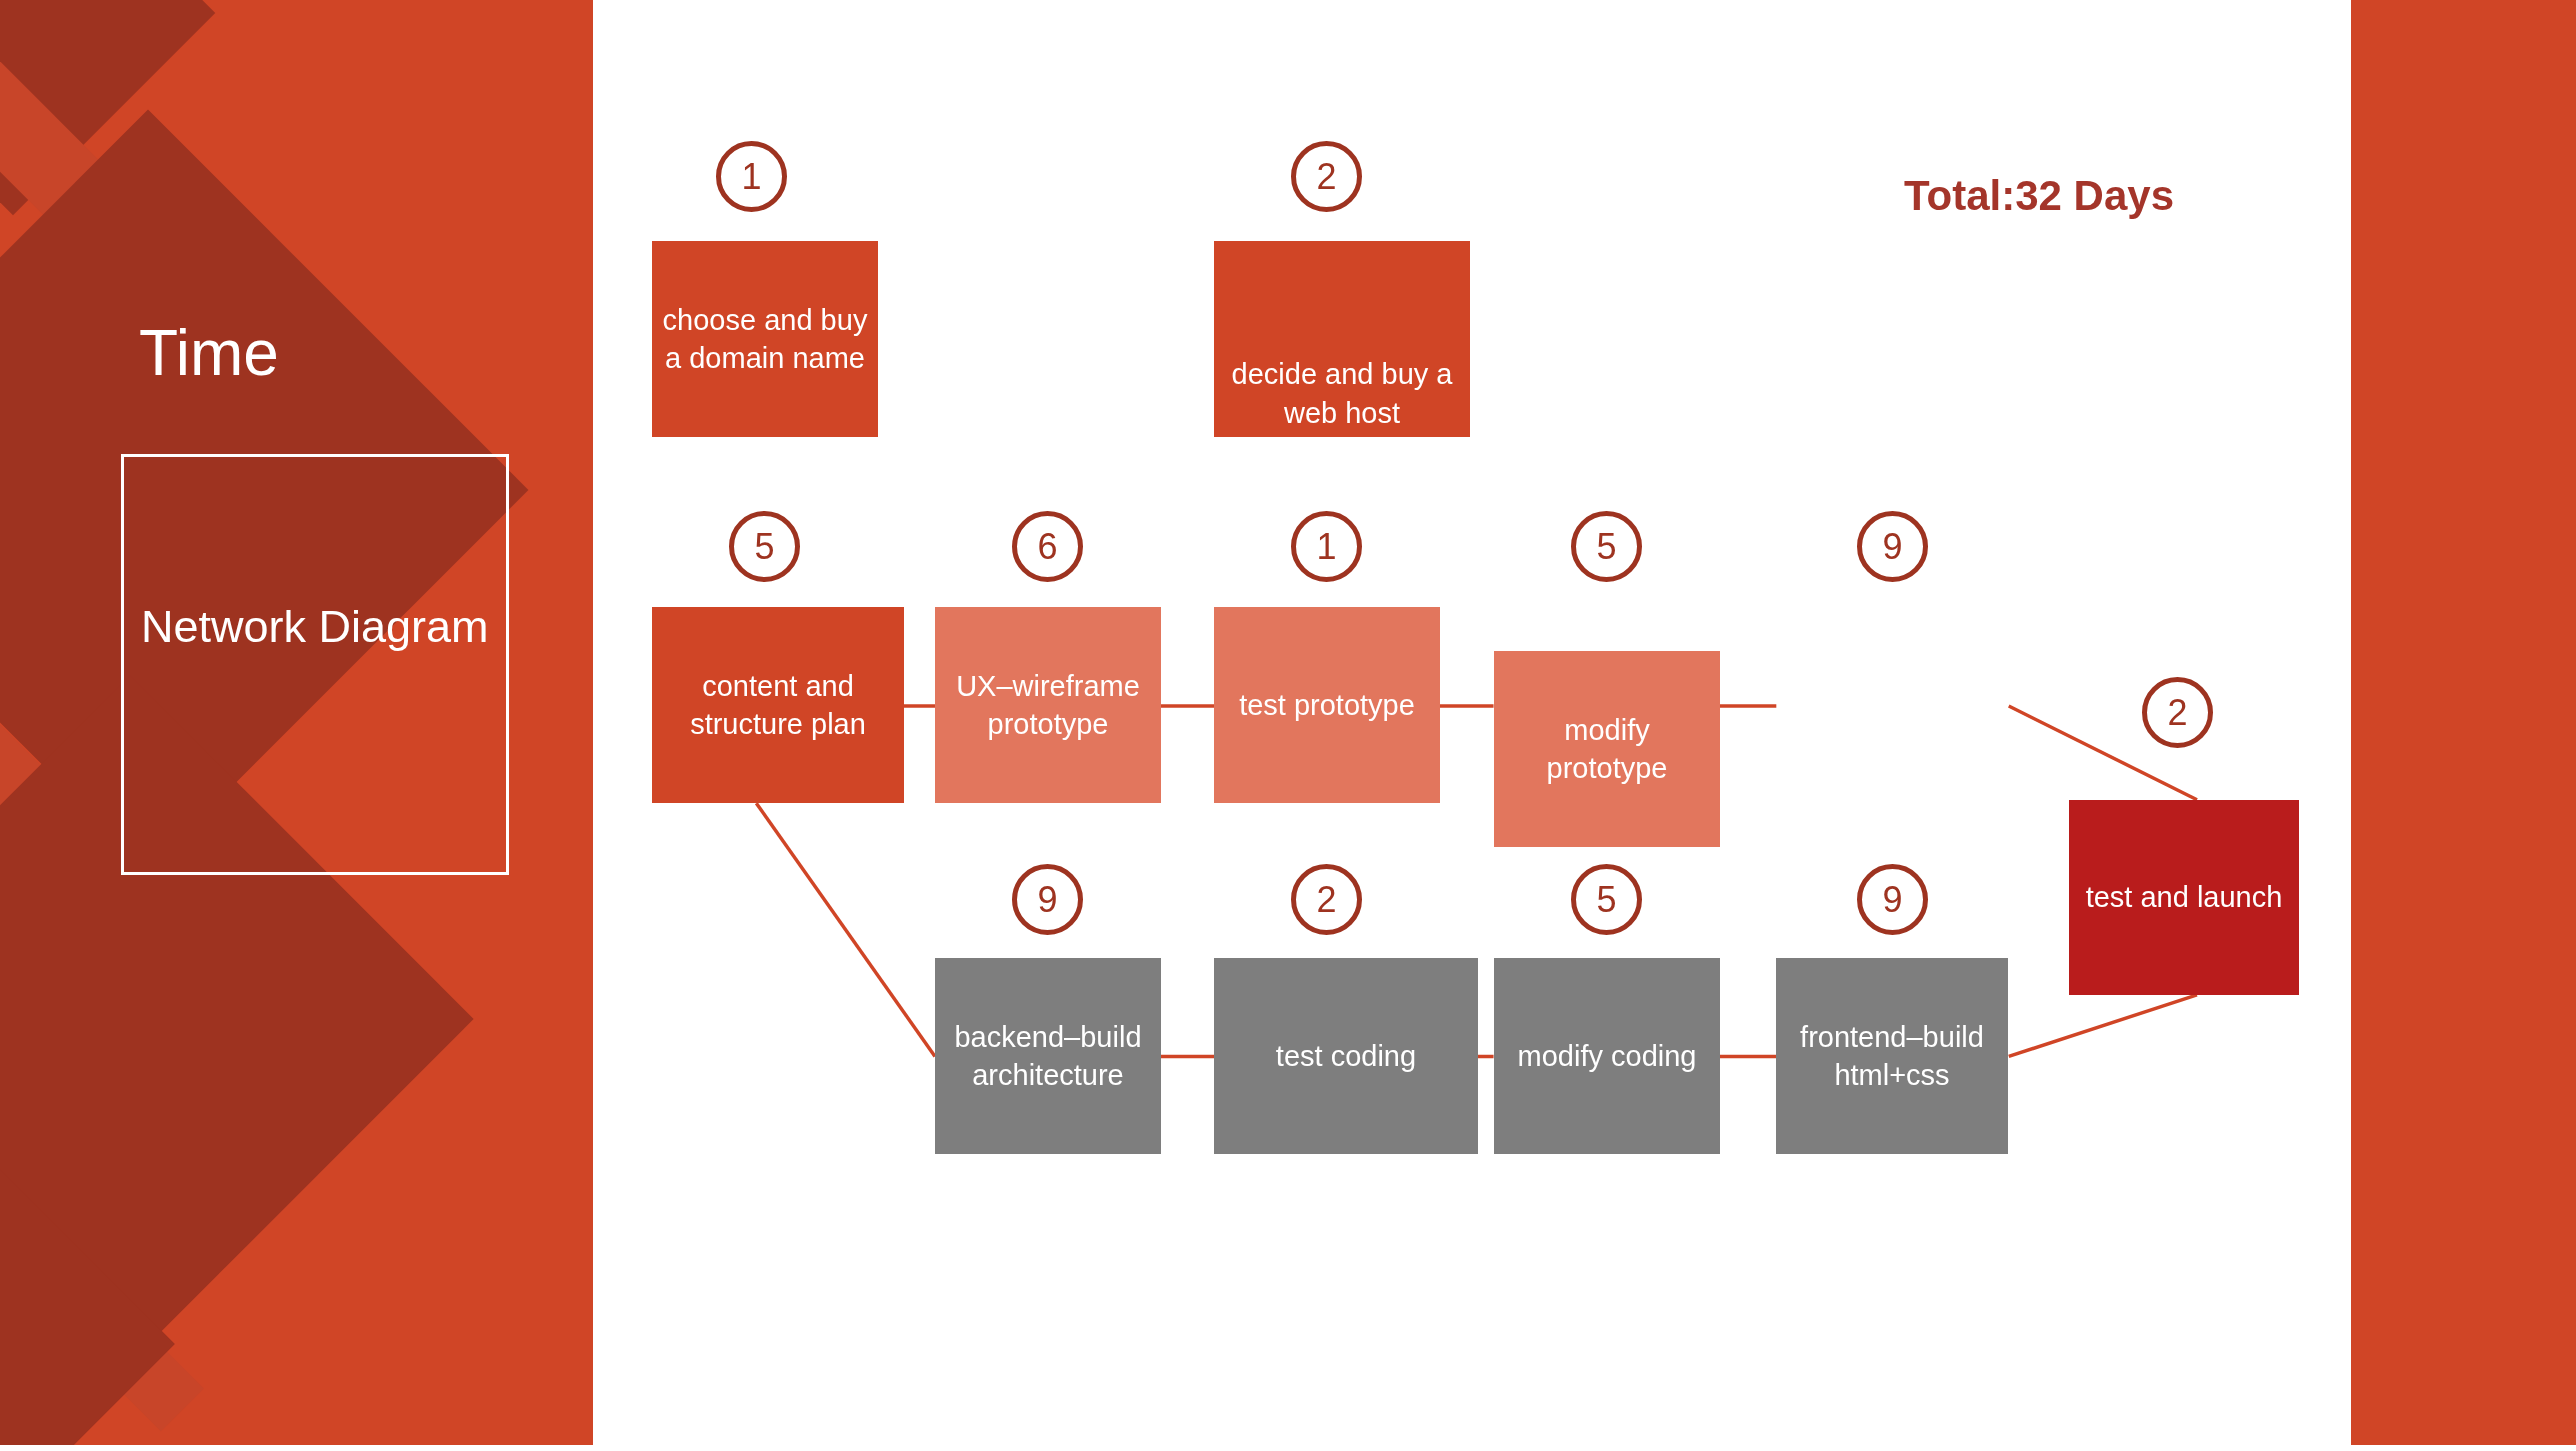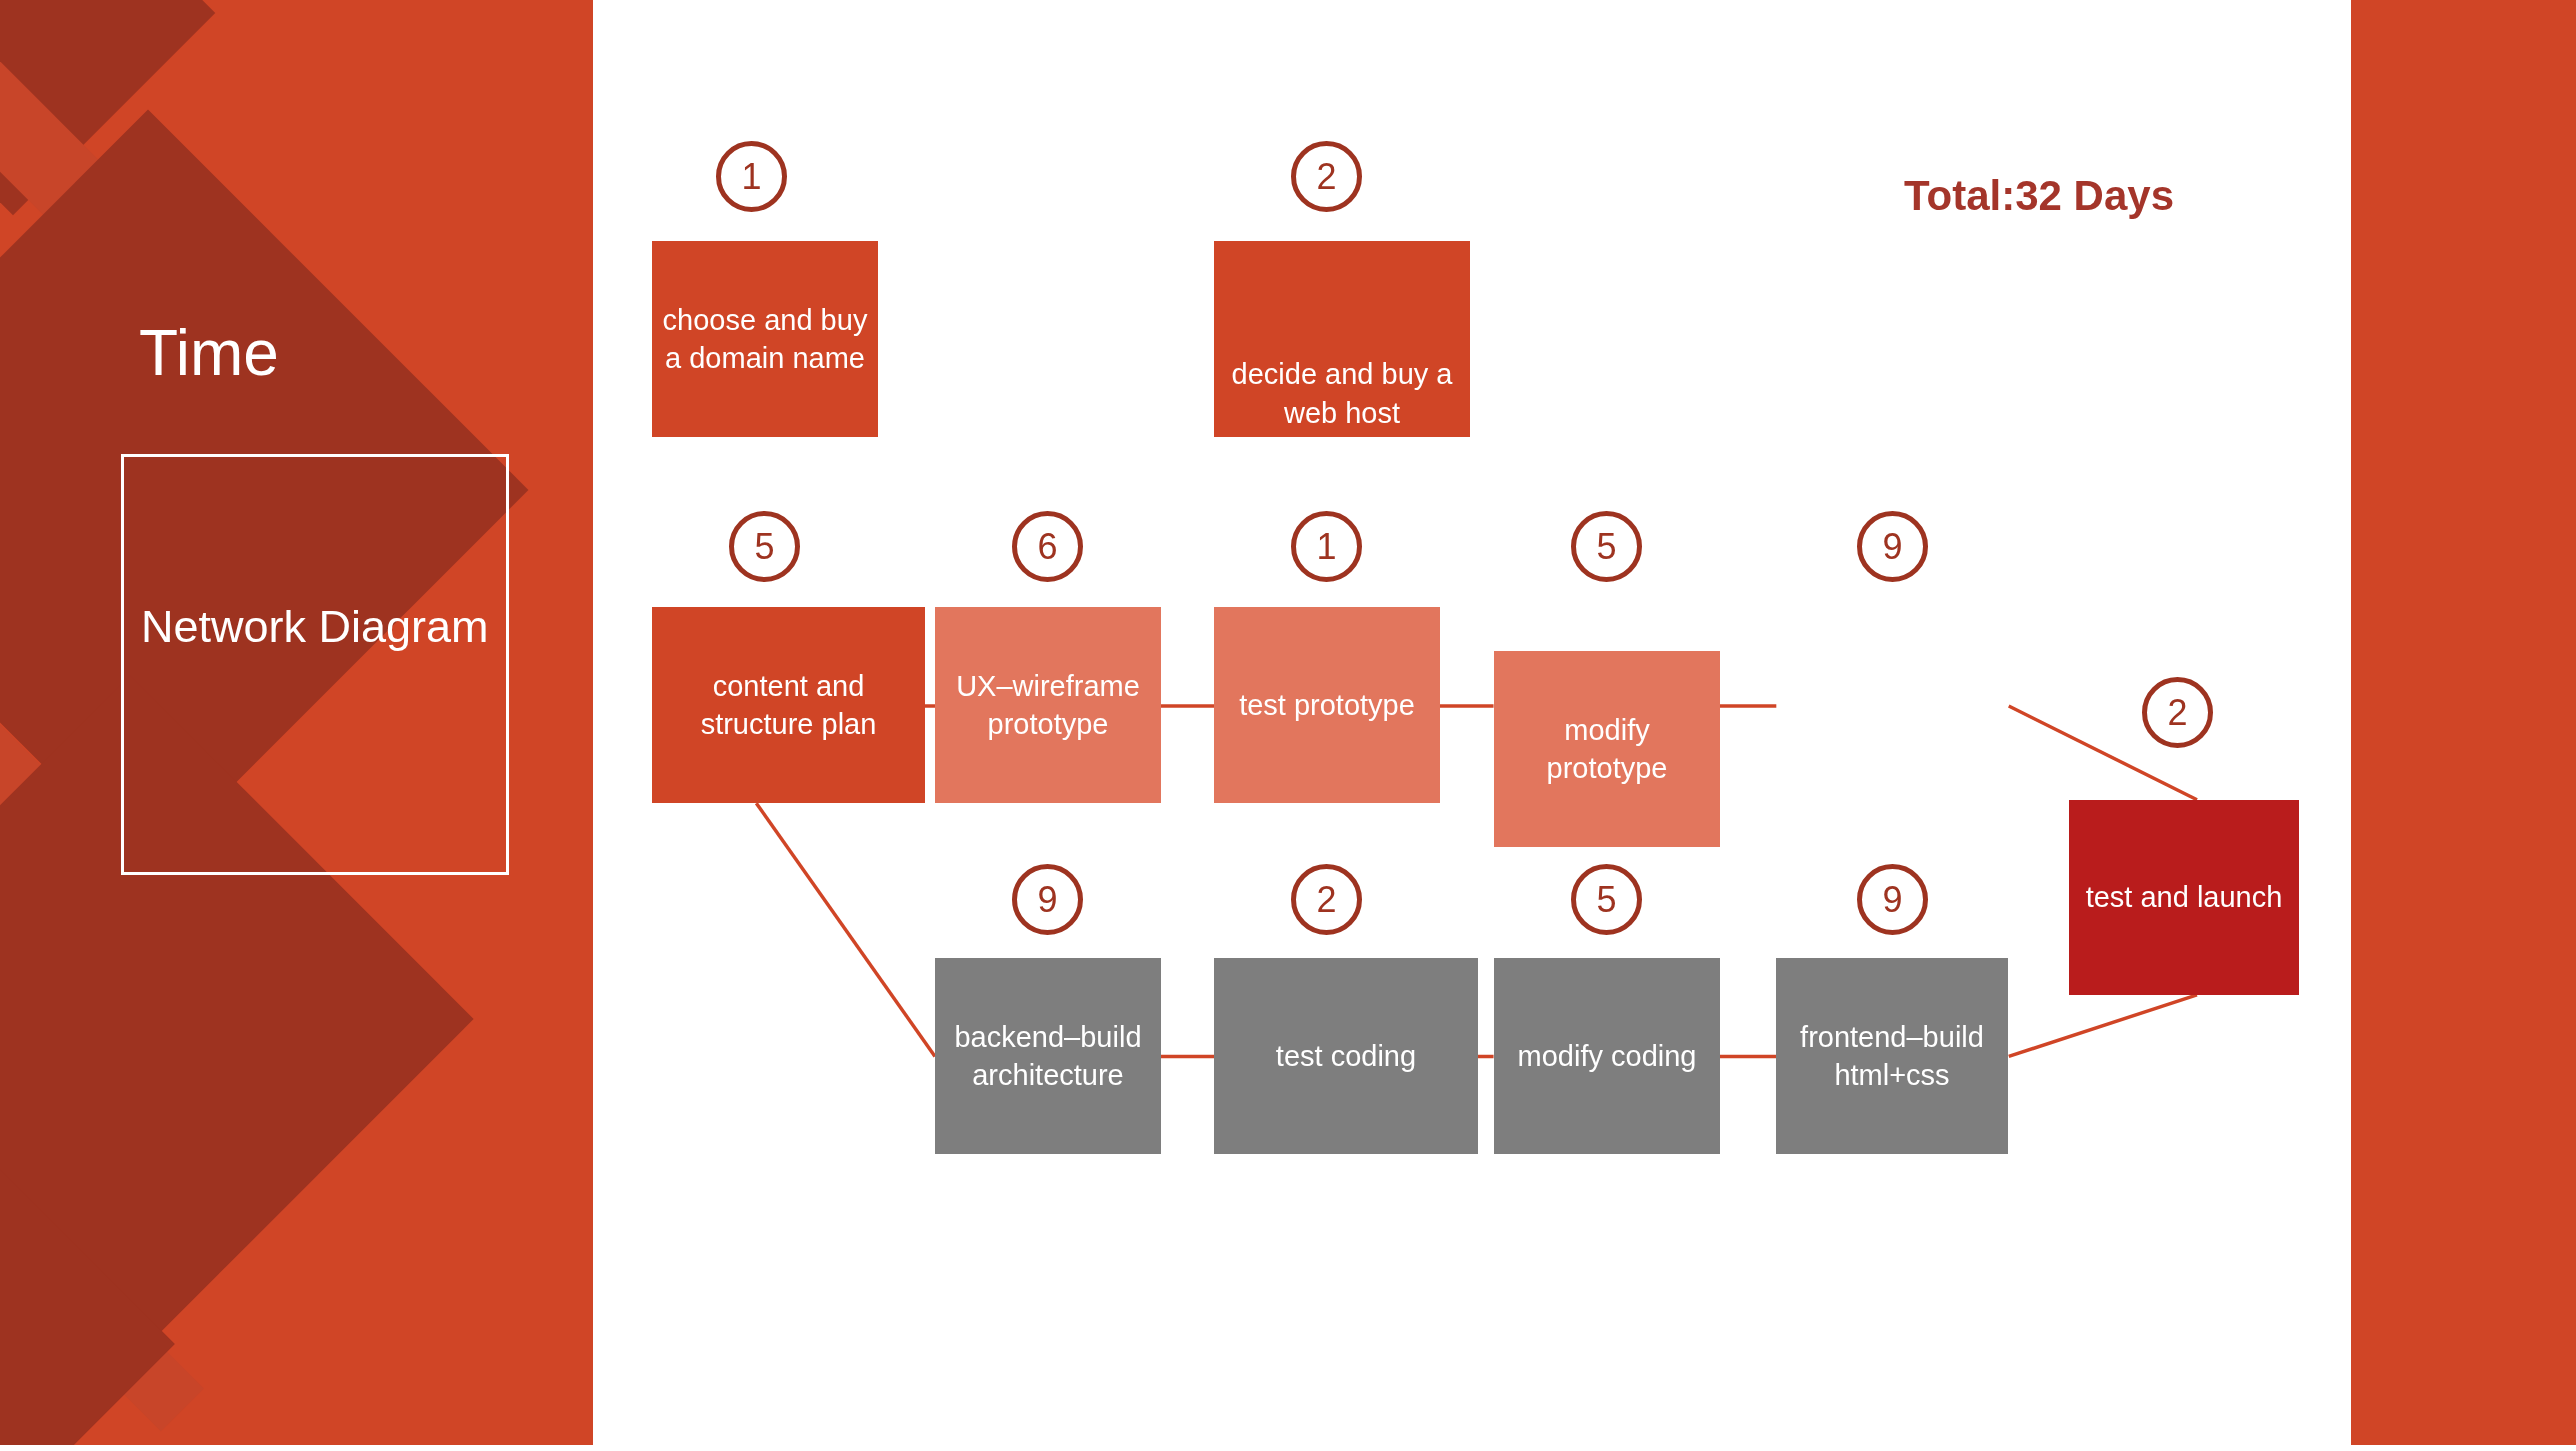--- a/index.html
+++ b/index.html
@@ -190,21 +190,21 @@
 
   <div class="total-label" style="left:1904px; top:172px;">Total:32 Days</div>
 
   <div class="node node-bright" style="left:652px; top:241px; width:226px; height:196px;">
     <span>choose and buy a domain name</span>
   </div>
   <div class="node node-bright" style="left:1214px; top:241px; width:256px; height:196px;align-items:flex-end;">
     <span>decide and buy a web host</span>
   </div>
 
-  <div class="node node-bright" style="left:652px; top:607px; width:273px; height:196px;">
+  <div class="node node-bright" style="left:652px; top:607px; width:252px; height:196px;">
     <span>content and structure plan</span>
   </div>
   <div class="node node-salmon" style="left:935px; top:607px; width:226px; height:196px;">
     <span>UX–wireframe prototype</span>
   </div>
   <div class="node node-salmon" style="left:1214px; top:607px; width:226px; height:196px;">
     <span>test prototype</span>
   </div>
   <div class="node node-salmon" style="left:1494px; top:607px; width:226px; height:196px;margin-top:44px;">
     <span>modify prototype</span>

